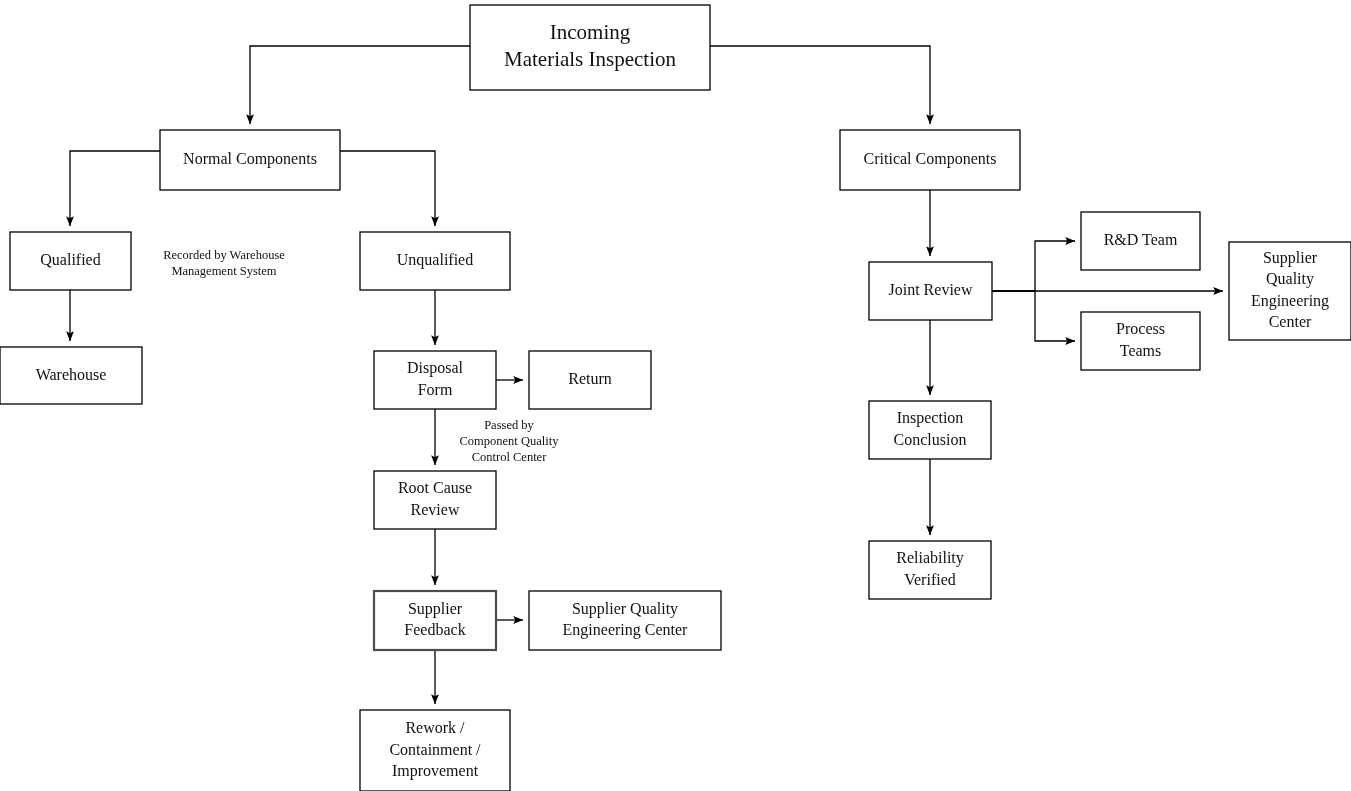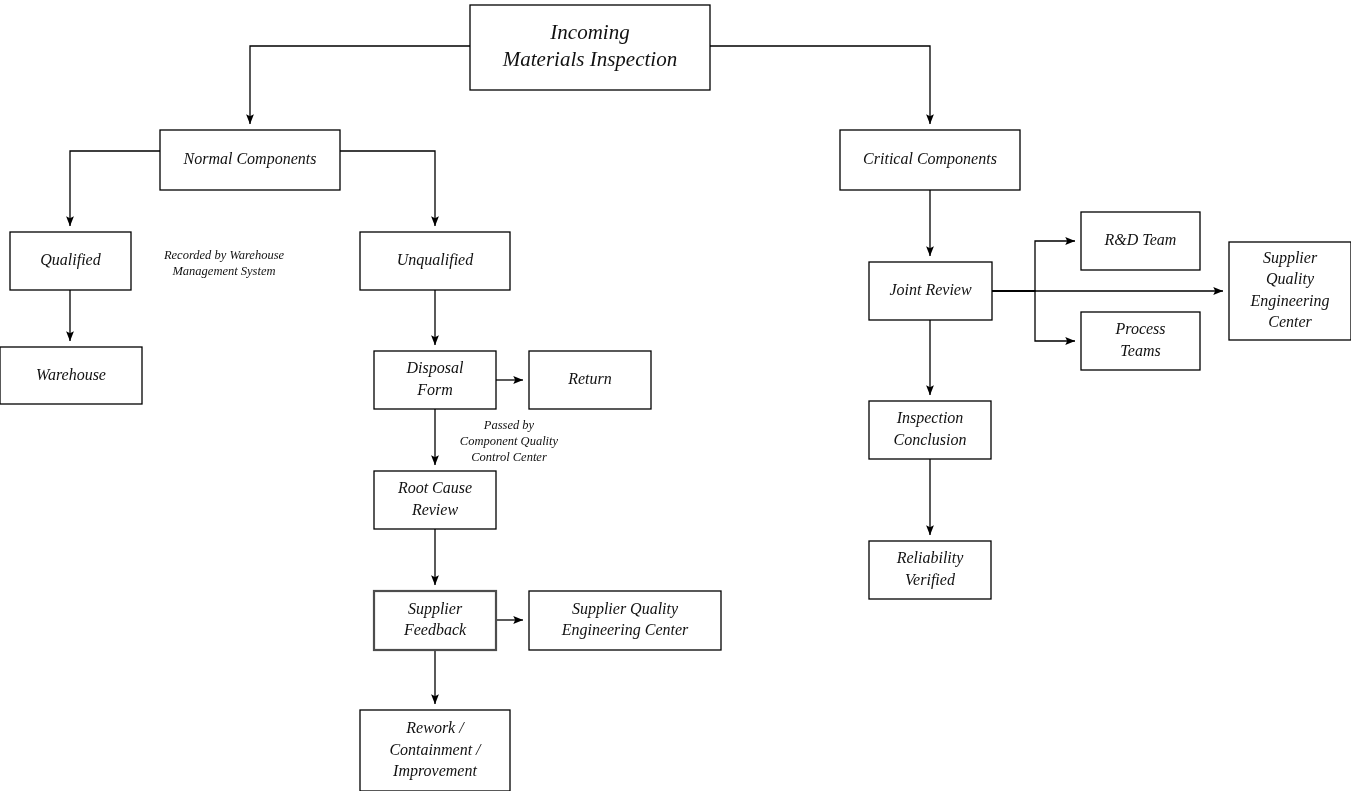--- a/index.html
+++ b/index.html
@@ -7,21 +7,20 @@
     padding: 0;
     background: #ffffff;
   }
   #canvas {
     position: relative;
     width: 1351px;
     height: 791px;
     background: #ffffff;
     overflow: hidden;
     font-family: "Liberation Serif", "DejaVu Serif", serif;
-    font-style: italic;
   }
   svg#flow {
     position: absolute;
     top: 0;
     left: 0;
     width: 1351px;
     height: 791px;
   }
   .nodebox {
     fill: #ffffff;

